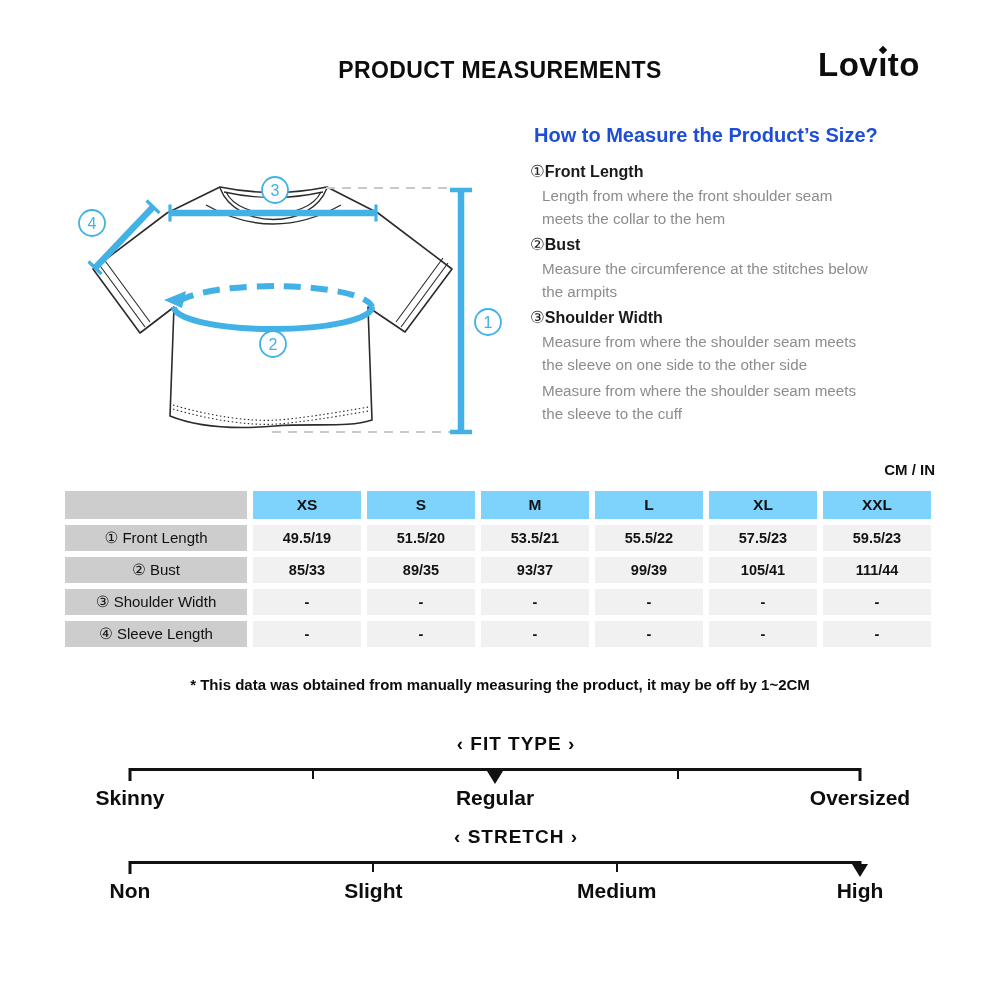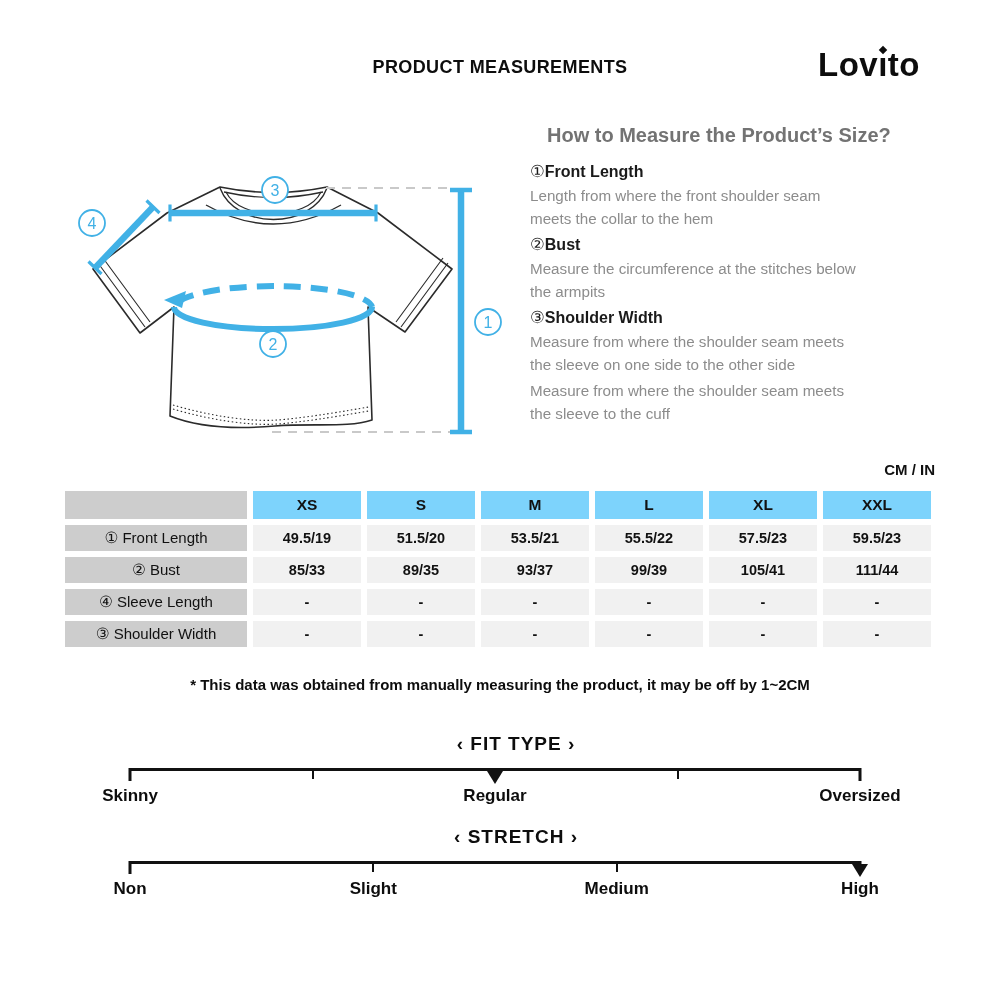--- a/index.html
+++ b/index.html
@@ -1,34 +1,34 @@
 <!DOCTYPE html>
 <html><head>
 <meta charset="utf-8">
 <style>
   html,body{margin:0;padding:0;background:#fff;}
   body{font-family:"Liberation Sans", sans-serif; color:#111;}
   #page{position:relative;width:1000px;height:1000px;background:#fff;overflow:hidden;}
 
   
   .title{position:absolute;top:57px;left:0;width:1000px;text-align:center;
-         font-size:18px;font-weight:800;letter-spacing:.4px;color:#0d0d0d;}
+         font-size:23px;font-weight:800;letter-spacing:.4px;color:#0d0d0d;}
   .brand{position:absolute;top:46px;right:80px;font-size:33px;font-weight:700;
          letter-spacing:.5px;color:#0d0d0d;}
   .brand .iwrap{position:relative;display:inline-block;}
   .brand .idot{position:absolute;left:50%;top:1px;width:6px;height:6px;background:#0d0d0d;
          transform:translateX(-50%) rotate(45deg);}
 
   
   .guide{position:absolute;left:530px;top:124px;width:425px;}
-  .g-head{font-size:20px;font-weight:700;margin:0 0 13px 17px;color:#737373;}
+  .g-head{font-size:20px;font-weight:700;margin:0 0 13px 4px;color:#1d4ed8;}
   .g-title{font-size:16px;font-weight:700;line-height:22px;color:#1a1a1a;}
   .g-num{font-weight:400;font-size:16.5px;}
   .g-desc{font-size:15.2px;font-weight:400;line-height:23px;color:#8c8c8c;
-          white-space:pre-line;margin:1px 0 3px 0;}
+          white-space:pre-line;margin:1px 0 3px 12px;}
 
   
   .diagram{position:absolute;left:60px;top:150px;}
 
   
   .unit{position:absolute;top:461px;right:65px;font-size:15px;font-weight:700;margin-left:16px;}
   table.size{position:absolute;left:59px;top:485px;border-collapse:separate;border-spacing:6px;}
   table.size td,table.size th{padding:0;text-align:center;vertical-align:middle;}
   th.size-h{background:#7dd3fc;height:28px;font-size:15.5px;font-weight:700;width:108px;}
   th.corner{background:#cdcdcd;width:182px;}
@@ -44,21 +44,21 @@
   .scale-head{position:absolute;left:0;width:1000px;text-align:center;
               font-size:19px;font-weight:800;letter-spacing:1px;color:#0d0d0d;padding-left:16px;}
   .scale-line{position:absolute;left:130px;width:730px;height:3px;background:#111;}
   .cap{position:absolute;top:0;width:3px;height:13px;background:#111;transform:translateX(-50%);}
   .tick{position:absolute;top:0;width:2px;height:11px;background:#111;transform:translateX(-50%);}
   .marker{position:absolute;top:3px;width:0;height:0;transform:translateX(-50%);
           border-left:8px solid transparent;border-right:8px solid transparent;
           border-top:13px solid #111;}
   .scale-labels{position:absolute;left:130px;width:730px;height:20px;}
   .scale-labels span{position:absolute;transform:translateX(-50%);white-space:nowrap;
-          font-size:17px;font-weight:700;color:#0d0d0d;}
+          font-size:21px;font-weight:700;color:#0d0d0d;}
 </style>
 </head>
 <body>
 
 <div id="page">
 
   <div class="title">PRODUCT MEASUREMENTS</div>
   <div class="brand"><span>Lov</span><span class="iwrap"><span>ı</span><span class="idot"></span></span><span>to</span></div>
 
   <svg class="diagram" width="450" height="320" viewBox="0 0 450 320">
@@ -158,30 +158,30 @@
     <tr>
       <td class="rowlabel"><span class="cnum">②</span><span>Bust</span></td>
       <td class="val">85/33</td>
       <td class="val">89/35</td>
       <td class="val">93/37</td>
       <td class="val">99/39</td>
       <td class="val">105/41</td>
       <td class="val">111/44</td>
     </tr>
     <tr>
+      <td class="rowlabel"><span class="cnum">③</span><span>Shoulder Width</span></td>
+      <td class="val">-</td>
+      <td class="val">-</td>
+      <td class="val">-</td>
+      <td class="val">-</td>
+      <td class="val">-</td>
+      <td class="val">-</td>
+    </tr>
+    <tr>
       <td class="rowlabel"><span class="cnum">④</span><span>Sleeve Length</span></td>
-      <td class="val">-</td>
-      <td class="val">-</td>
-      <td class="val">-</td>
-      <td class="val">-</td>
-      <td class="val">-</td>
-      <td class="val">-</td>
-    </tr>
-    <tr>
-      <td class="rowlabel"><span class="cnum">③</span><span>Shoulder Width</span></td>
       <td class="val">-</td>
       <td class="val">-</td>
       <td class="val">-</td>
       <td class="val">-</td>
       <td class="val">-</td>
       <td class="val">-</td>
     </tr>
   </tbody>
     </table>
 

